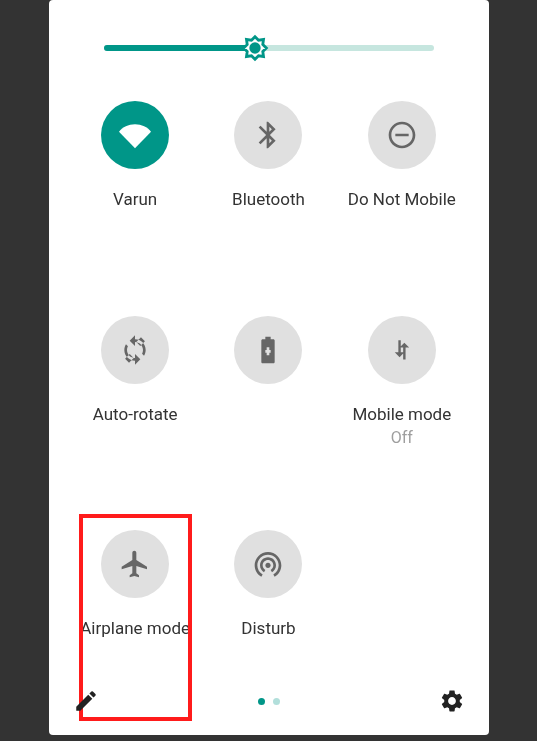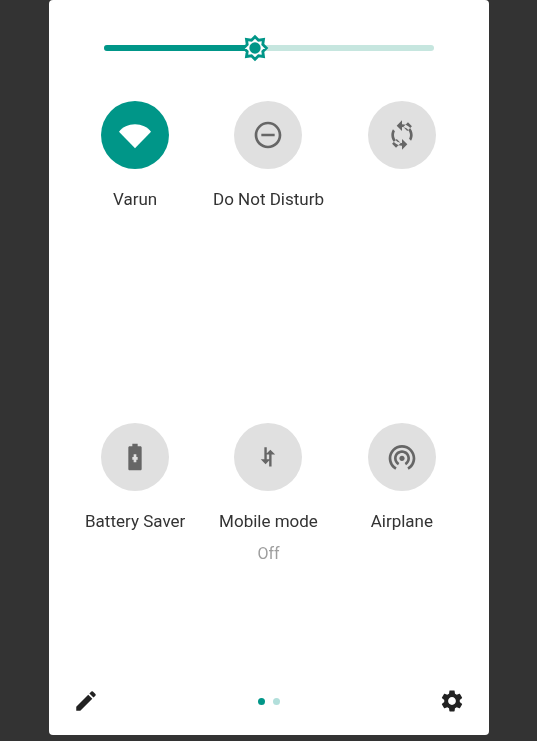--- a/index.html
+++ b/index.html
@@ -79,21 +79,21 @@
   .tile-label {
     font-size: 17px;
     color: #333;
     text-align: center;
     line-height: 1.25;
   }
   .tile-sub {
     font-size: 16px;
     color: #9e9e9e;
     text-align: left;
-    margin-top: 12px;
+    margin-top: 3px;
   }
   .tile.highlight::before {
     content: "";
     position: absolute;
     left: 10px; right: 10px;
     top: -6px; bottom: -6px;
     border: 4px solid #ff1b1b;
     pointer-events: none;
   }
 
@@ -142,66 +142,82 @@
 
     <div class="tile active">
       <div class="tile-circle">
         <svg viewBox="0 0 24 24">
             <path d="M12 4C7 4 2.73 6.2 0 9.5L12 22 24 9.5C21.27 6.2 17 4 12 4z"></path>
           </svg>
       </div>
       <div class="tile-label">Varun</div>
     </div>
 
+    <div class="tile">
+      <div class="tile-circle">
+        <svg viewBox="0 0 24 24">
+            <path d="M17.71 7.71 12 2h-1v7.59L6.41 5 5 6.41 10.59 12 5 17.59 6.41 19 11 14.41V22h1l5.71-5.71L13.41 12l4.3-4.29zM13 5.83l1.88 1.88L13 9.59V5.83zm1.88 10.46L13 18.17v-3.76l1.88 1.88z"></path>
+          </svg>
+      </div>
+      <div class="tile-label">Bluetooth</div>
+    </div>
 
     <div class="tile">
       <div class="tile-circle">
         <svg viewBox="0 0 24 24">
             <path d="M12 2C6.48 2 2 6.48 2 12s4.48 10 10 10 10-4.48 10-10S17.52 2 12 2zm0 18c-4.41 0-8-3.59-8-8s3.59-8 8-8 8 3.59 8 8-3.59 8-8 8zM7 11h10v2H7z"></path>
           </svg>
       </div>
-      <div class="tile-label">Do Not Disturb</div>
+      <div class="tile-label">Do Not Mobile</div>
     </div>
 
 
     <div class="tile">
       <div class="tile-circle">
         <svg viewBox="0 0 24 24">
             <path d="M16.48 2.52 19.44 5.48 15.96 8.96 13 6 16.48 2.52zM7.52 21.48 4.56 18.52 8.04 15.04 11 18 7.52 21.48zM12 4V1L8 5l4 4V6c3.31 0 6 2.69 6 6 0 1.01-.25 1.97-.7 2.8l1.46 1.46C19.54 15.03 20 13.57 20 12c0-4.42-3.58-8-8-8zm0 14c-3.31 0-6-2.69-6-6 0-1.01.25-1.97.7-2.8L5.24 7.74C4.46 8.97 4 10.43 4 12c0 4.42 3.58 8 8 8v3l4-4-4-4v3z"></path>
           </svg>
       </div>
+      <div class="tile-label">Auto-rotate</div>
     </div>
 
     <div class="tile">
       <div class="tile-circle">
         <svg viewBox="0 0 24 24">
             <path d="M16 4h-2V2h-4v2H8c-.55 0-1 .45-1 1v16c0 .55.45 1 1 1h8c.55 0 1-.45 1-1V5c0-.55-.45-1-1-1zm-2 10h-1v2h-2v-2h-1v-2h1v-2h2v2h1v2z"></path>
           </svg>
       </div>
-      <div class="tile-label">Battery Saver</div>
     </div>
 
     <div class="tile">
       <div class="tile-circle">
         <svg viewBox="0 0 24 24">
             <path d="M9 4v10H6l4 4 4-4h-3V4H9zm6 16V10h3l-4-4-4 4h3v10h2z" transform="scale(0.9) translate(1.3 1.3)"></path>
           </svg>
       </div>
       <div class="tile-label">Mobile mode</div>
       <div class="tile-sub">Off</div>
     </div>
 
+    <div class="tile highlight">
+      <div class="tile-circle">
+        <svg viewBox="0 0 24 24">
+            <path d="M21 16v-2l-8-5V3.5C13 2.67 12.33 2 11.5 2S10 2.67 10 3.5V9l-8 5v2l8-2.5V19l-2 1.5V22l3.5-1 3.5 1v-1.5L13 19v-5.5l8 2.5z"></path>
+          </svg>
+      </div>
+      <div class="tile-label">Airplane mode</div>
+    </div>
 
     <div class="tile">
       <div class="tile-circle">
         <svg viewBox="0 0 24 24">
             <path d="M12 11c-1.1 0-2 .9-2 2s.9 2 2 2 2-.9 2-2-.9-2-2-2zm6 2c0-3.31-2.69-6-6-6s-6 2.69-6 6c0 2.22 1.21 4.15 3 5.19l1-1.74c-1.19-.7-2-1.97-2-3.45 0-2.21 1.79-4 4-4s4 1.79 4 4c0 1.48-.81 2.75-2 3.45l1 1.74c1.79-1.04 3-2.97 3-5.19zM12 3C6.48 3 2 7.48 2 13c0 3.7 2.01 6.92 5 8.65l1-1.73C5.61 18.53 4 15.96 4 13c0-4.42 3.58-8 8-8s8 3.58 8 8c0 2.96-1.61 5.53-4 6.92l1 1.73c2.99-1.73 5-4.95 5-8.65 0-5.52-4.48-10-10-10z"></path>
           </svg>
       </div>
-      <div class="tile-label">Airplane</div>
+      <div class="tile-label">Disturb</div>
     </div>
 
   </div>
 
   <div class="footer">
     <div class="footer-btn">
       <svg viewBox="0 0 24 24">
           <path d="M3 17.25V21h3.75L17.81 9.94l-3.75-3.75L3 17.25zM20.71 7.04c.39-.39.39-1.02 0-1.41l-2.34-2.34a.9959.9959 0 0 0-1.41 0l-1.83 1.83 3.75 3.75 1.83-1.83z"></path>
         </svg>
     </div>

